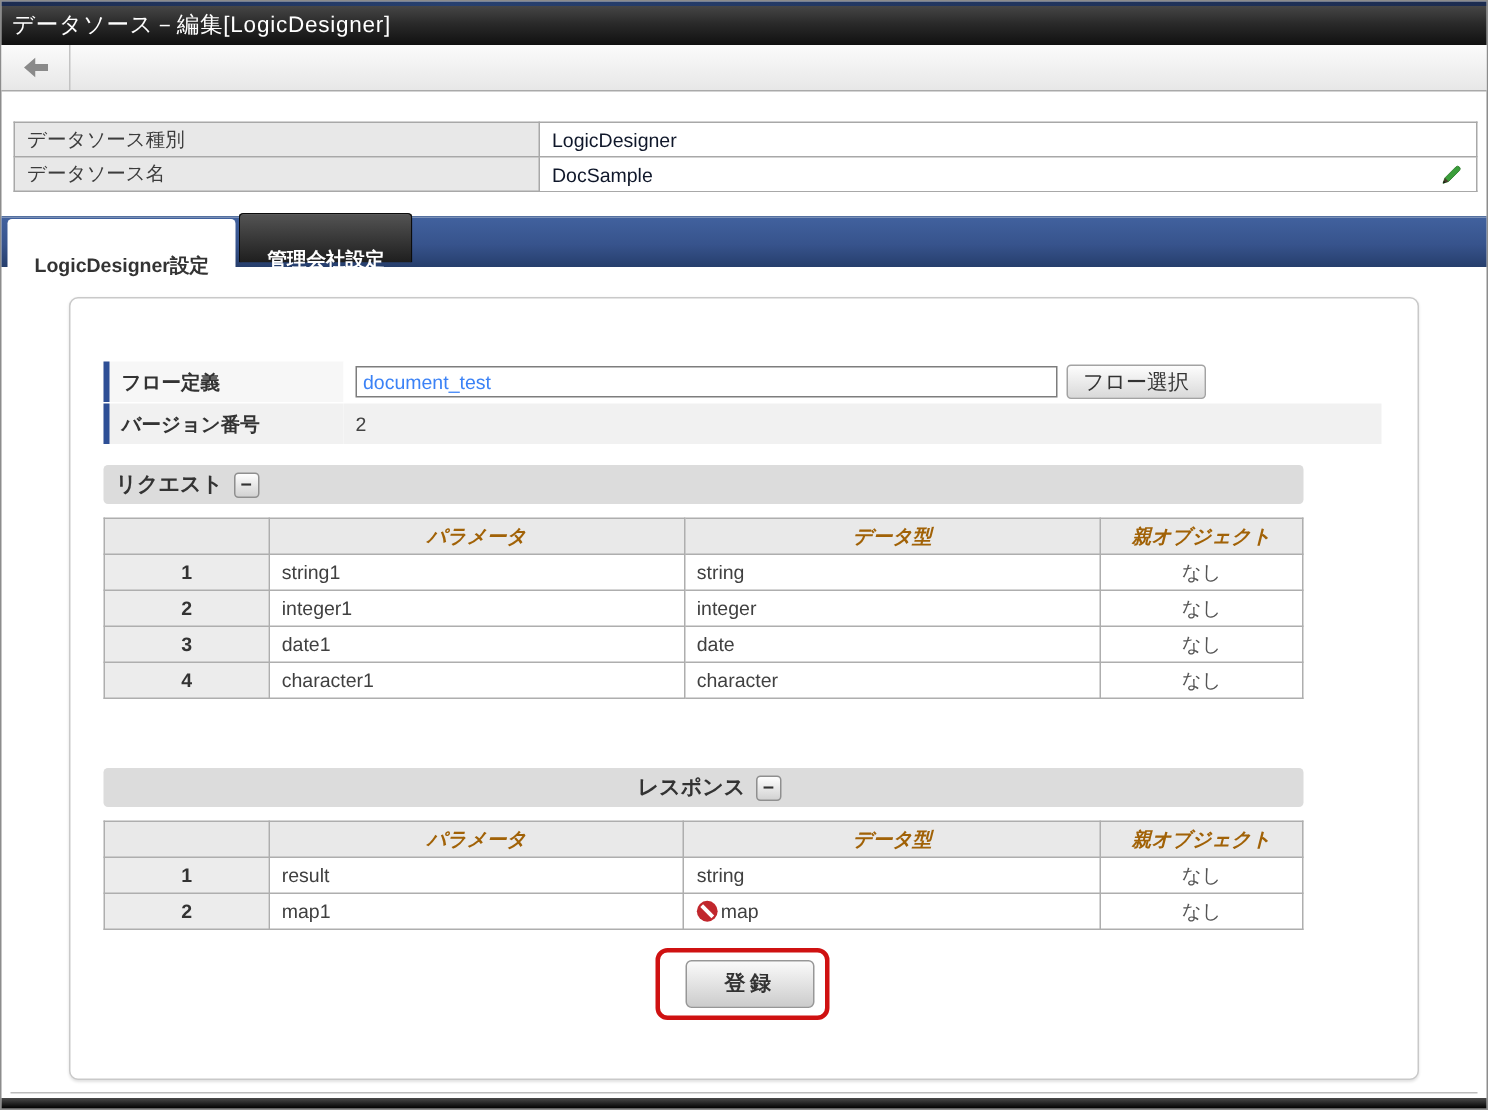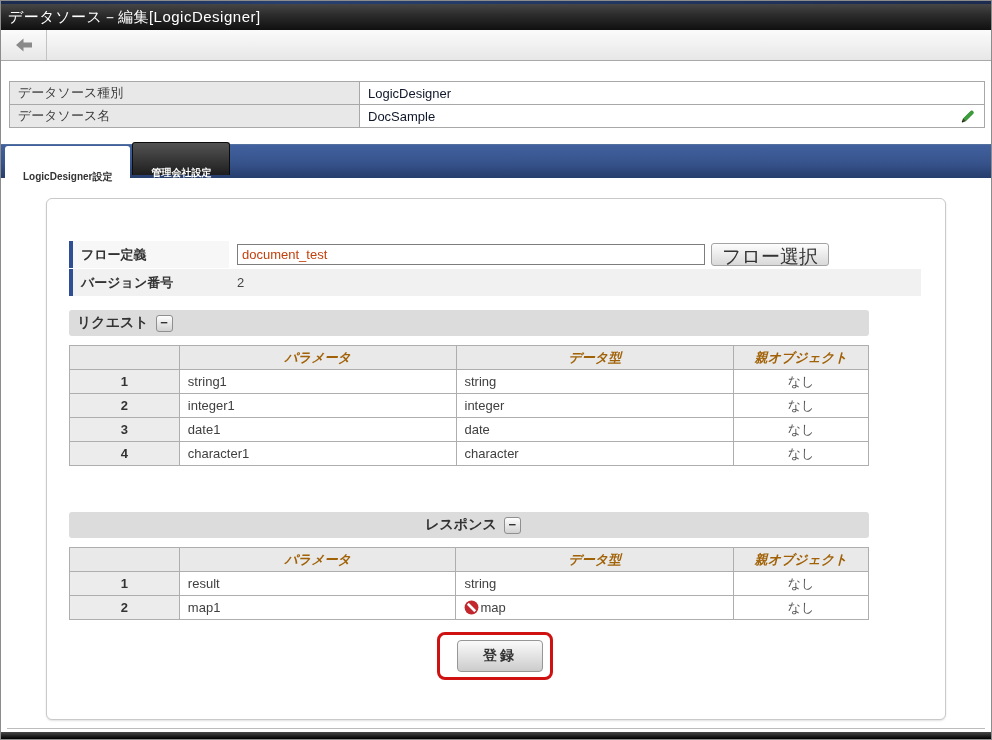--- a/index.html
+++ b/index.html
@@ -29,21 +29,21 @@
   .ds-table td { border:1px solid #a8a8a8; height:22px; padding:2px 8px; }
   .ds-label { background:#e8e8e8; width:350px; color:#3c3c3c; }
   .ds-value { background:#fff; color:#0f172a; position:relative; }
   .pencil { position:absolute; right:8px; top:3px; cursor:pointer; }
 
   
   .tabbar { margin-top:16px; height:34px;
             background:linear-gradient(#41619e,#37538c 55%,#263e6c);
             border-top:1px solid #54709f;
             display:flex; align-items:flex-end; padding-left:4px; }
-  .tab { font-size:10px; font-weight:bold; padding:16px 18px; cursor:pointer; }
+  .tab { font-size:13px; font-weight:bold; padding:16px 18px; cursor:pointer; }
   .tab.active { background:#fff; color:#333; height:30px; line-height:30px;
                 border-radius:3px 3px 0 0; }
   .tab.inactive { background:linear-gradient(#535353,#1e1e1e); color:#fff;
                   height:27px; line-height:27px; margin:0 0 3px 2px;
                   border:1px solid #0c0c0c; border-bottom:none; border-radius:3px 3px 0 0; }
 
   
   .content { flex:1; }
   .panel { width:900px; height:522px; margin:20px auto 0 auto;
            border:1px solid #c9c9c9; border-radius:6px; background:#fff;
@@ -58,23 +58,23 @@
                 border-left:4px solid #2e4f96; color:#333; font-weight:bold; }
   .form-value { flex:1; display:flex; align-items:center; padding-left:8px; color:#444; gap:6px; }
 
   .radio { width:13px; height:13px; border-radius:50%; border:1px solid #8f8f8f;
            background:radial-gradient(#ffffff,#e3e3e3); display:inline-block; cursor:pointer; }
   .radio.checked::after { content:''; display:block; width:5px; height:5px; margin:3px;
                           border-radius:50%; background:#3a3a3a; }
   .radio-label { margin:0 14px 0 0; color:#555; cursor:pointer; }
 
   .text-input { width:468px; height:21px; border:1px solid #7d7d7d; font-size:13px;
-                padding:1px 4px; font-family:"Liberation Sans","DejaVu Sans",sans-serif; color:#c2410c; }
+                padding:1px 4px; font-family:"Liberation Sans","DejaVu Sans",sans-serif; color:#3b82f6; }
   .small-btn { height:23px; background:linear-gradient(#fdfdfd,#d9d9d9); border:1px solid #a3a3a3;
-               border-radius:3px; font-size:19px; color:#333; padding:0 10px; cursor:pointer;
+               border-radius:3px; font-size:14px; color:#333; padding:0 10px; cursor:pointer;
                font-family:"Liberation Sans","DejaVu Sans",sans-serif; }
 
   
   .section-header { width:800px; height:26px; background:#dcdcdc; border-radius:3px;
                     display:flex; align-items:center; gap:7px; padding-left:8px;
                     font-size:14px; font-weight:bold; color:#333; }
   .collapse-btn { width:17px; height:17px; background:linear-gradient(#fefefe,#d2d2d2);
                   border:1px solid #8f8f8f; border-radius:3px; text-align:center;
                   line-height:14px; font-size:13px; font-weight:bold; color:#333; cursor:pointer; }
 

